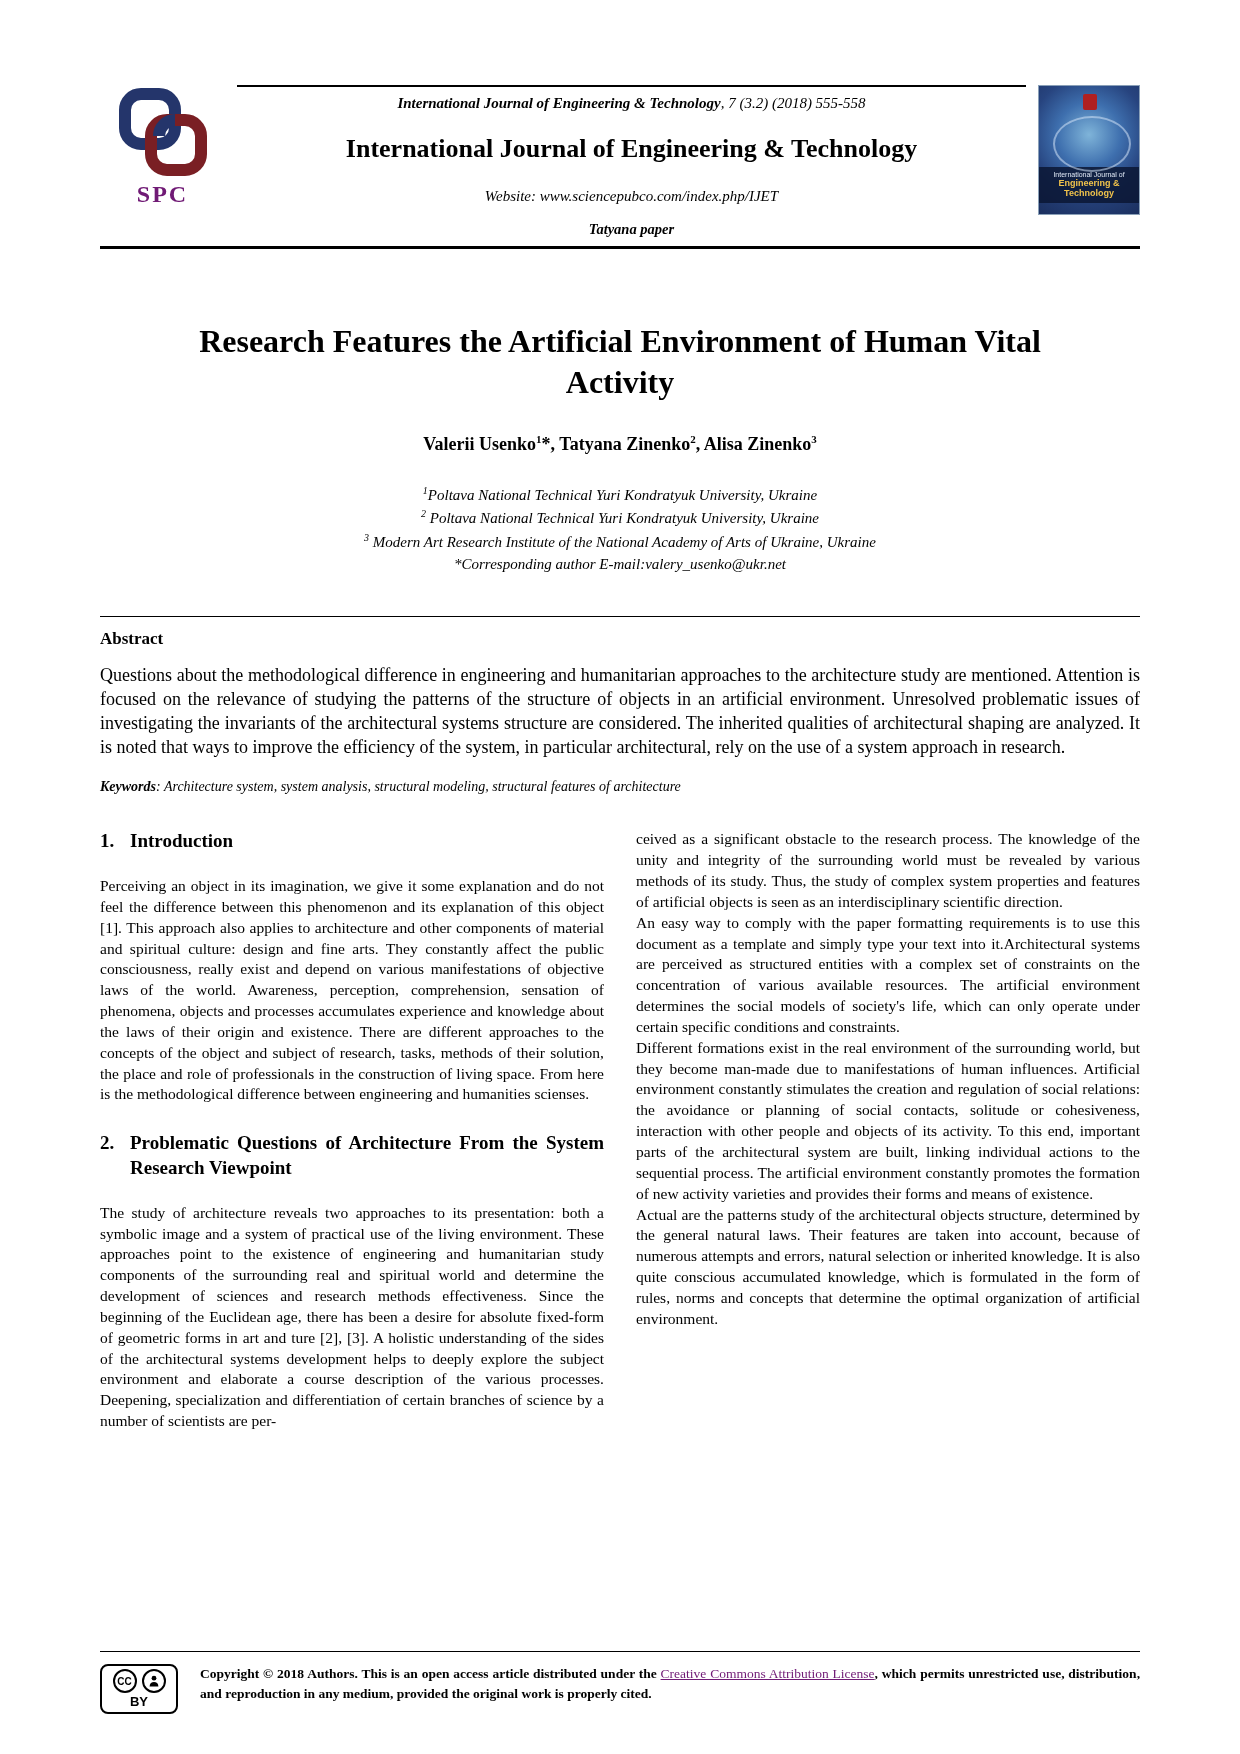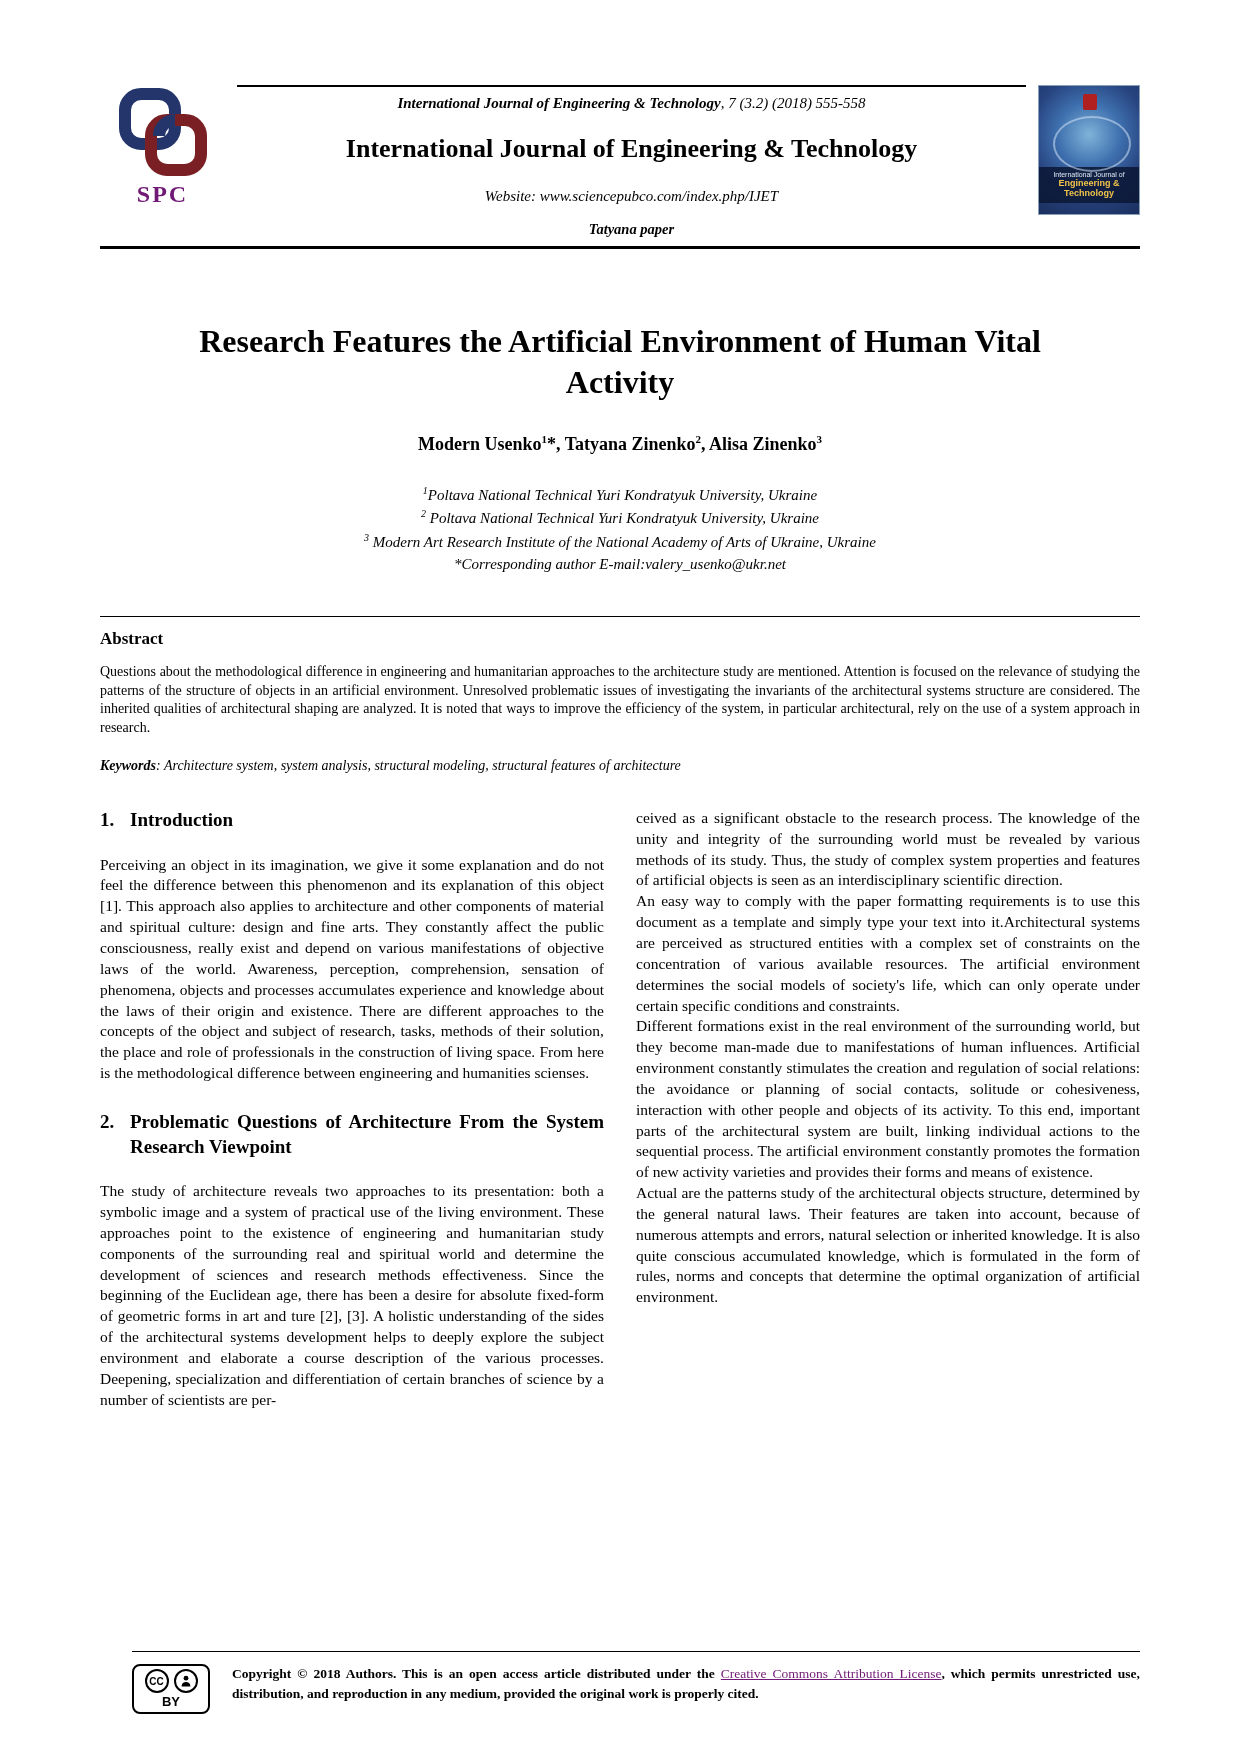--- a/index.html
+++ b/index.html
@@ -67,41 +67,41 @@
   .authors sup { font-size:11px; }
   .affiliations {
     margin-top:28px; text-align:center; font-style:italic; font-size:15px; line-height:1.5;
   }
   .affiliations sup { font-size:10px; font-style:italic; }
 
   
   .abstract-rule { border:none; border-top:1.5px solid #000; margin-top:40px; }
   .abstract-heading { font-size:17px; font-weight:bold; margin-top:12px; }
   .abstract-text {
-    margin-top:14px; font-size:14px; line-height:1.34; text-align:justify;
+    margin-top:14px; font-size:18px; line-height:1.34; text-align:justify;
   }
   .keywords { margin-top:20px; font-size:14px; font-style:italic; }
   .kw-label { font-weight:bold; }
 
   
   .columns { display:flex; gap:32px; margin-top:34px; }
   .col { flex:1 1 0; }
   .sec-heading { display:flex; font-size:19px; font-weight:bold; line-height:1.3; }
   .sec-num { flex:0 0 30px; }
   .sec-title { flex:1; text-align:justify; }
   .sec-heading.first { margin-bottom:22px; }
   .sec-heading.later { margin-top:26px; margin-bottom:22px; }
   .col p { font-size:15.5px; line-height:1.345; text-align:justify; }
 
   
   .footer {
     margin-top:auto;
     border-top:1.5px solid #000;
     padding-top:12px;
-    display:flex; align-items:flex-start; gap:22px;margin-left:32px;
+    display:flex; align-items:flex-start; gap:22px;
   }
   .cc-badge {
     flex:0 0 78px; width:78px; height:50px;
     border:2.5px solid #000; border-radius:8px;
     display:flex; flex-direction:column; align-items:center; justify-content:center;
     padding:2px 0;
   }
   .cc-row { display:flex; gap:5px; align-items:center; }
   .cc-circle {
     width:24px; height:24px; border:2.5px solid #000; border-radius:50%;
@@ -141,21 +141,21 @@
       <div class="cover-band">
         <div class="cover-kicker">International Journal of</div>
         <div class="cover-title">Engineering &amp; Technology</div>
       </div>
     </div>
 
   </header>
 
   <h1 class="article-title">Research Features the Artificial Environment of Human Vital Activity</h1>
 
-  <p class="authors"><span>Modern Usenko</span><sup>1</sup><span>*, </span><span>Tatyana Zinenko</span><sup>2</sup><span>, </span><span>Alisa Zinenko</span><sup>3</sup></p>
+  <p class="authors"><span>Valerii Usenko</span><sup>1</sup><span>*, </span><span>Tatyana Zinenko</span><sup>2</sup><span>, </span><span>Alisa Zinenko</span><sup>3</sup></p>
 
   <div class="affiliations">
     <div><sup>1</sup><span>Poltava National Technical Yuri Kondratyuk University, Ukraine</span></div>
     <div><sup>2</sup><span> Poltava National Technical Yuri Kondratyuk University, Ukraine</span></div>
     <div><sup>3</sup><span> Modern Art Research Institute of the National Academy of Arts of Ukraine, Ukraine</span></div>
     <div>*Corresponding author E-mail:valery_usenko@ukr.net</div>
   </div>
 
   <hr class="abstract-rule">
   <h2 class="abstract-heading">Abstract</h2>

